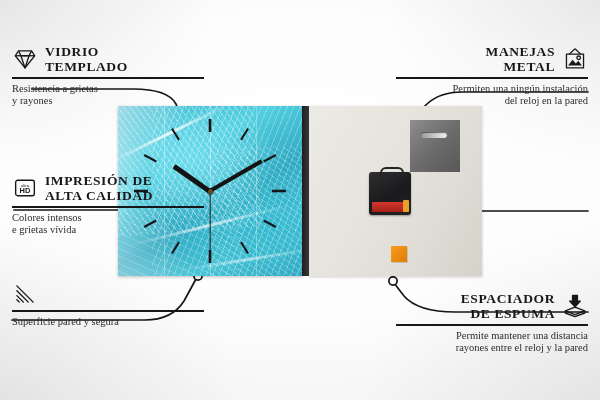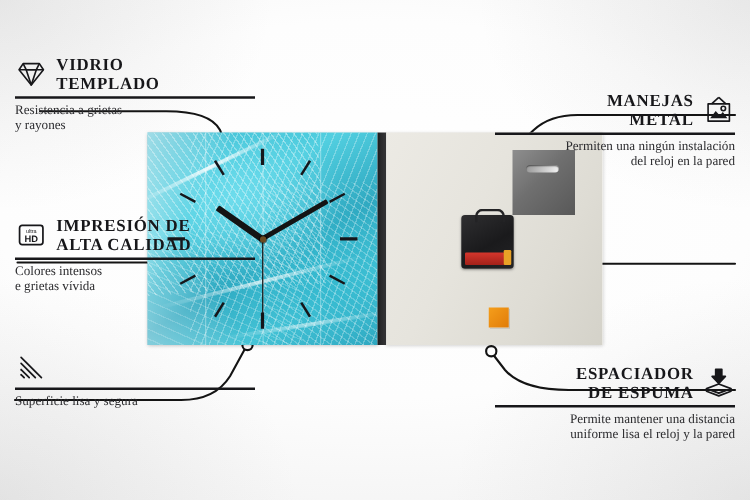--- a/index.html
+++ b/index.html
@@ -214,24 +214,24 @@
       <svg class="ico" viewBox="0 0 32 32">
         <g stroke="#17171a" stroke-width="1.7" stroke-linecap="round">
           <path d="M6 6 L26 26"></path>
             <path d="M6 12 L20 26"></path>
             <path d="M6 18 L14 26"></path>
             <path d="M6 23 L9 26"></path>
         </g>
       </svg>
     </div>
     <div class="rule" style="width:192px"></div>
-    <div class="sub">Superficie lisa y segura</div>
-  </div>
-
-  <div class="feat right" style="left:392px;top:44px;margin-top:29px;">
+    <div class="sub">Superficie pared y segura</div>
+  </div>
+
+  <div class="feat right" style="left:392px;top:44px;">
     <div class="head">
       <div class="title" style="flex:1">MANEJAS
 METAL</div>
       <svg class="ico" viewBox="0 0 32 32">
         <g fill="none" stroke="#17171a" stroke-width="1.6" stroke-linejoin="round">
           <path d="M16 3.5 L9 10"></path>
             <path d="M16 3.5 L23 10"></path>
           <rect x="5.5" y="10" width="21" height="17"></rect>
           <path d="M7.5 24 L13 17 L17 21.5 L20 18 L24.5 24 Z" fill="#17171a" stroke="none"></path>
           <circle cx="20.5" cy="14.5" r="2.2"></circle>
@@ -251,15 +251,15 @@
       <svg class="ico" viewBox="0 0 32 32">
         <g fill="none" stroke="#17171a" stroke-width="1.7" stroke-linejoin="round">
           <path d="M13 3 h6 v7 h3.5 L16 17 L9.5 10 H13 Z" fill="#17171a"></path>
           <path d="M16 17.5 L28 22 L16 26.5 L4 22 Z"></path>
           <path d="M4 22 v2.6 L16 29.2 L28 24.6 V22"></path>
         </g>
       </svg>
     </div>
     <div class="rule" style="width:192px;margin-left:4px"></div>
     <div class="sub">Permite mantener una distancia
-uniforme lisa el reloj y la pared</div>
+rayones entre el reloj y la pared</div>
   </div>
 </div>
 
 </body></html>

